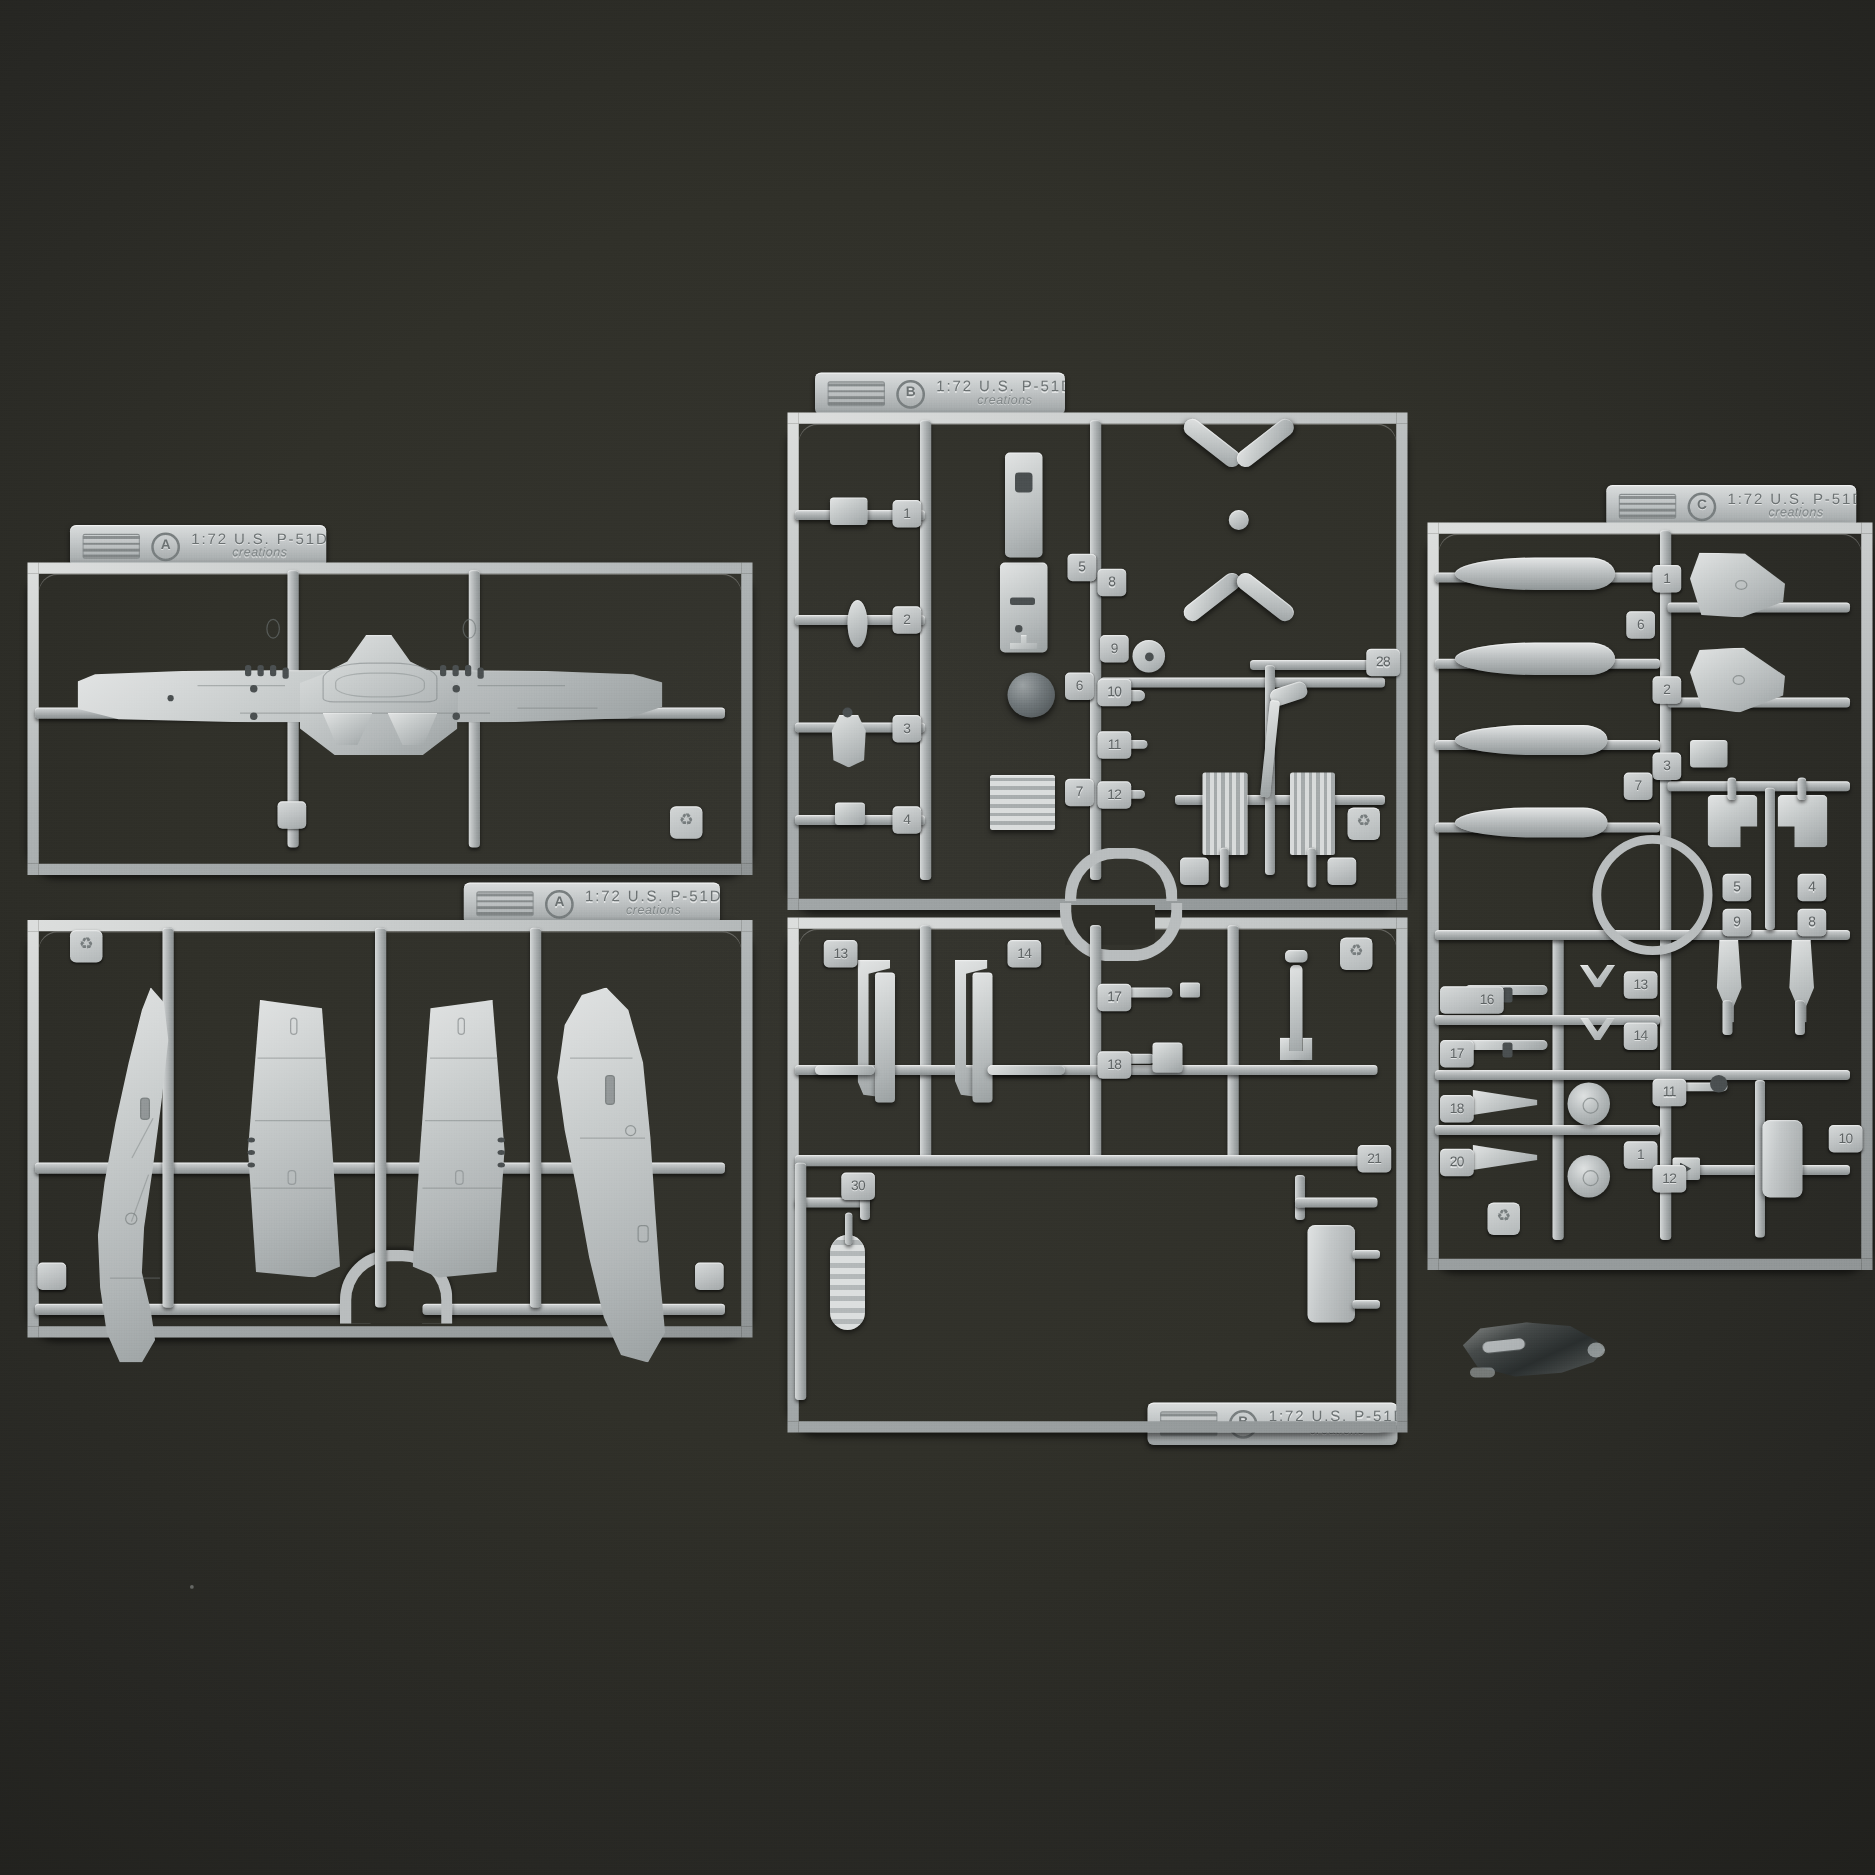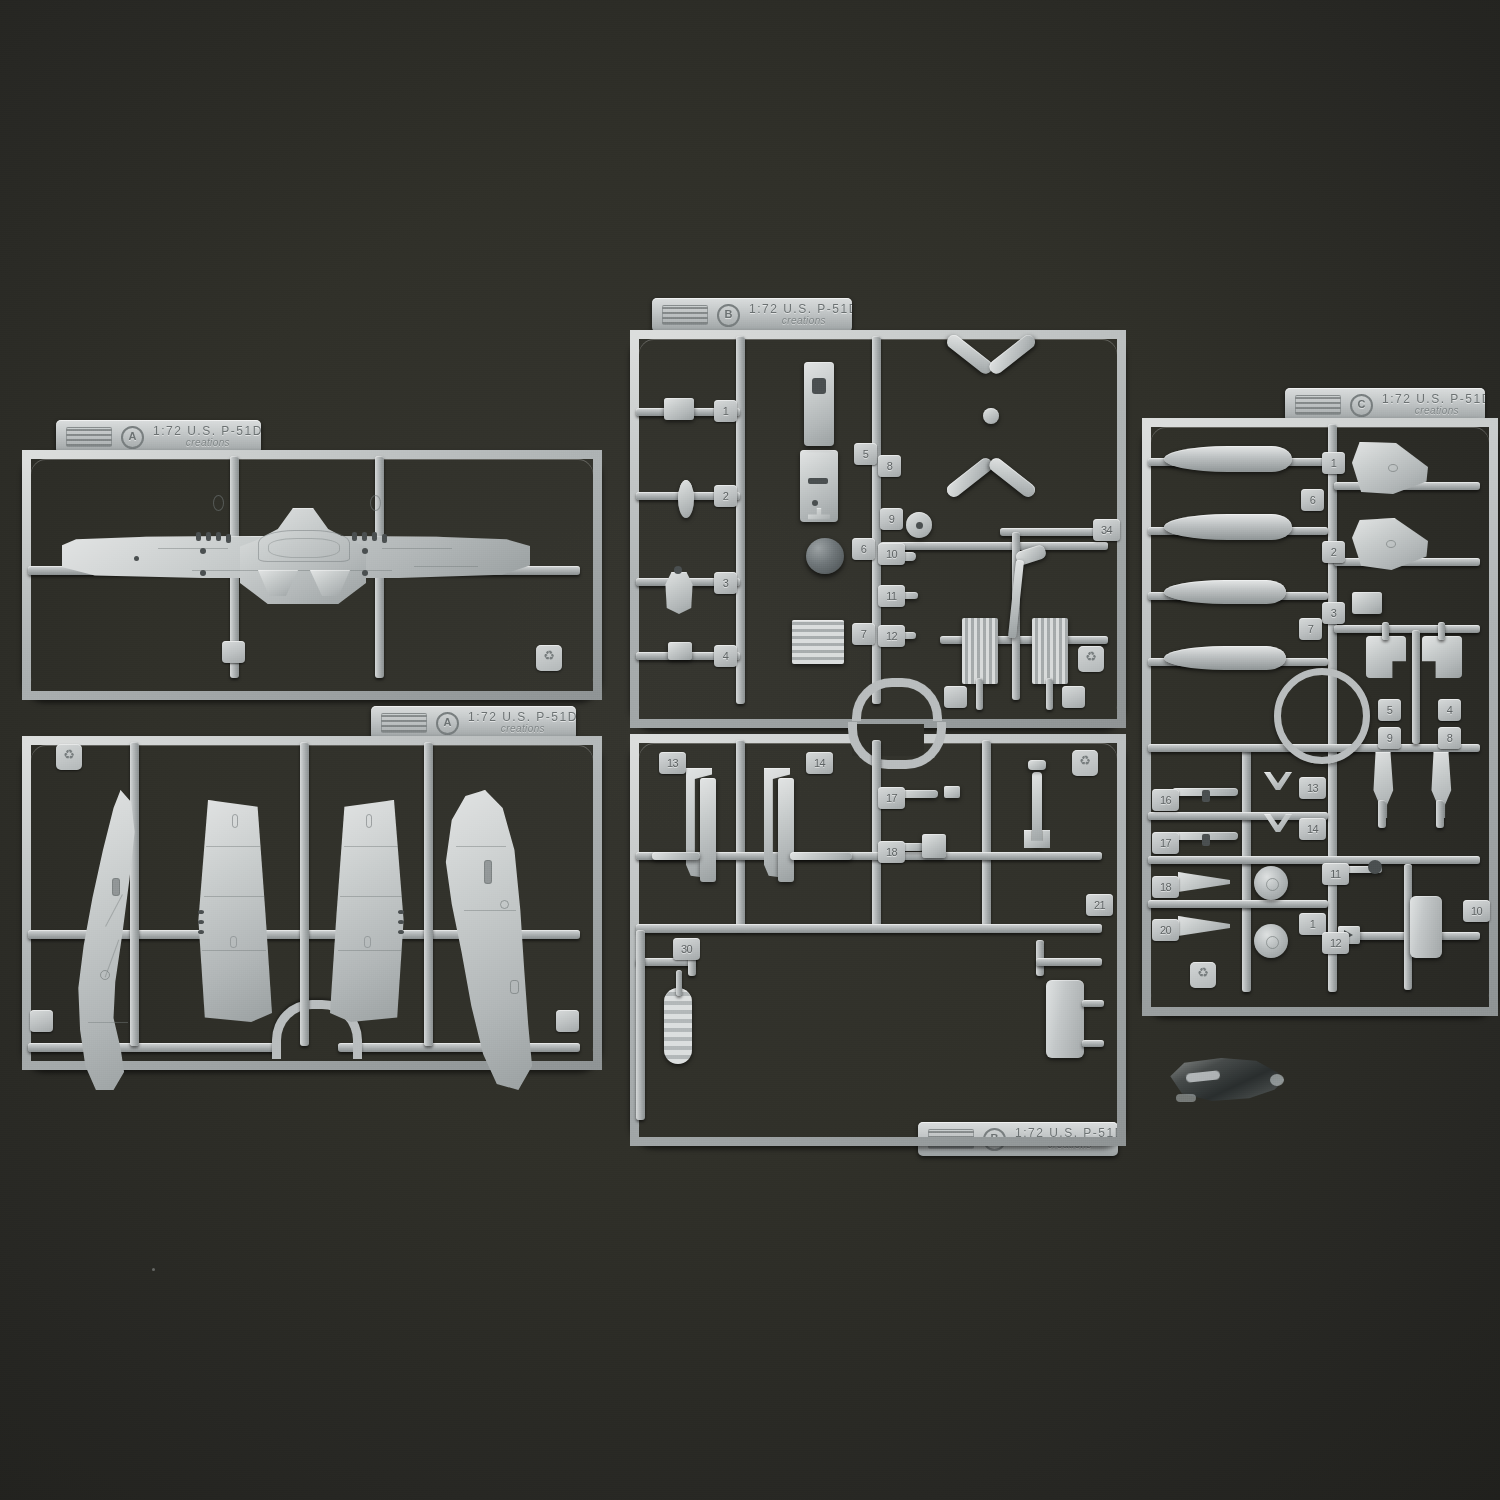--- a/index.html
+++ b/index.html
@@ -322,21 +322,21 @@
         <div class="tag" style="position: absolute; left: 714px; top: 572px;">3</div>
         <div class="tag" style="position: absolute; left: 714px; top: 645px;">4</div>
         <div class="tag" style="position: absolute; left: 854px; top: 443px;">5</div>
         <div class="tag" style="position: absolute; left: 852px; top: 538px;">6</div>
         <div class="tag" style="position: absolute; left: 852px; top: 623px;">7</div>
         <div class="tag" style="position: absolute; left: 878px; top: 455px;">8</div>
         <div class="tag" style="position: absolute; left: 880px; top: 508px;">9</div>
         <div class="tag wide" style="position: absolute; left: 878px; top: 543px;">10</div>
         <div class="tag wide" style="position: absolute; left: 878px; top: 585px;">11</div>
         <div class="tag wide" style="position: absolute; left: 878px; top: 625px;">12</div>
-        <div class="tag wide" style="position: absolute; left: 1093px; top: 519px;">34</div>
+        <div class="tag wide" style="position: absolute; left: 1093px; top: 519px;">28</div>
       </div>
   </div>
 
   <div class="sprue">
     <div class="plate" style="left:918px;top:1122px;width:180px;">
       <div class="logo"></div>
       <div class="badge">B</div>
       <div class="txt">
         <div class="scale">1:72 U.S.  P-51D</div>
         <div class="brand">creations</div>
@@ -387,21 +387,21 @@
     <div class="bar" style="left:1082px;top:1040px;width:22px;height:7px;"></div>
 
     <div class="recycle" style="left:1072px;top:750px;">♻</div>
 
     <div id="b-bottom-tags">
         <div class="tag wide" style="position: absolute; left: 659px; top: 752px;">13</div>
         <div class="tag wide" style="position: absolute; left: 806px; top: 752px;">14</div>
         <div class="tag wide" style="position: absolute; left: 878px; top: 787px;">17</div>
         <div class="tag wide" style="position: absolute; left: 878px; top: 841px;">18</div>
         <div class="tag wide" style="position: absolute; left: 673px; top: 938px;">30</div>
-        <div class="tag wide" style="position: absolute; left: 1086px; top: 894px;">21</div>
+        <div class="tag wide" style="position: absolute; left: 1086px; top: 916px;">21</div>
       </div>
   </div>
 
   <div class="sprue">
     <div class="plate" style="left:1285px;top:388px;width:180px;">
       <div class="logo"></div>
       <div class="badge">C</div>
       <div class="txt">
         <div class="scale">1:72 U.S.  P-51D</div>
         <div class="brand">creations</div>
@@ -493,21 +493,21 @@
     <div id="c-tags">
         <div class="tag" style="position: absolute; left: 1322px; top: 452px;">1</div>
         <div class="tag" style="position: absolute; left: 1301px; top: 489px;">6</div>
         <div class="tag" style="position: absolute; left: 1322px; top: 541px;">2</div>
         <div class="tag" style="position: absolute; left: 1322px; top: 602px;">3</div>
         <div class="tag" style="position: absolute; left: 1299px; top: 618px;">7</div>
         <div class="tag" style="position: absolute; left: 1378px; top: 699px;">5</div>
         <div class="tag" style="position: absolute; left: 1438px; top: 699px;">4</div>
         <div class="tag" style="position: absolute; left: 1378px; top: 727px;">9</div>
         <div class="tag" style="position: absolute; left: 1438px; top: 727px;">8</div>
-        <div class="tag wide" style="position: absolute; left: 1152px; top: 789px;">16</div>
+        <div class="tag wide" style="position: absolute; left: 1152px; top: 789px; padding-left: 24px;">16</div>
         <div class="tag wide" style="position: absolute; left: 1152px; top: 832px;">17</div>
         <div class="tag wide" style="position: absolute; left: 1152px; top: 876px;">18</div>
         <div class="tag wide" style="position: absolute; left: 1152px; top: 919px;">20</div>
         <div class="tag wide" style="position: absolute; left: 1299px; top: 777px;">13</div>
         <div class="tag wide" style="position: absolute; left: 1299px; top: 818px;">14</div>
         <div class="tag wide" style="position: absolute; left: 1299px; top: 913px;">1</div>
         <div class="tag wide" style="position: absolute; left: 1322px; top: 863px;">11</div>
         <div class="tag wide" style="position: absolute; left: 1322px; top: 932px;">12</div>
         <div class="tag wide" style="position: absolute; left: 1463px; top: 900px;">10</div>
       </div>

